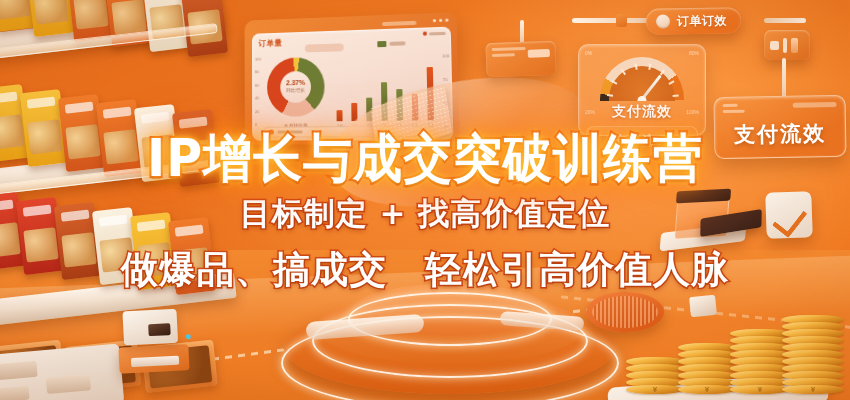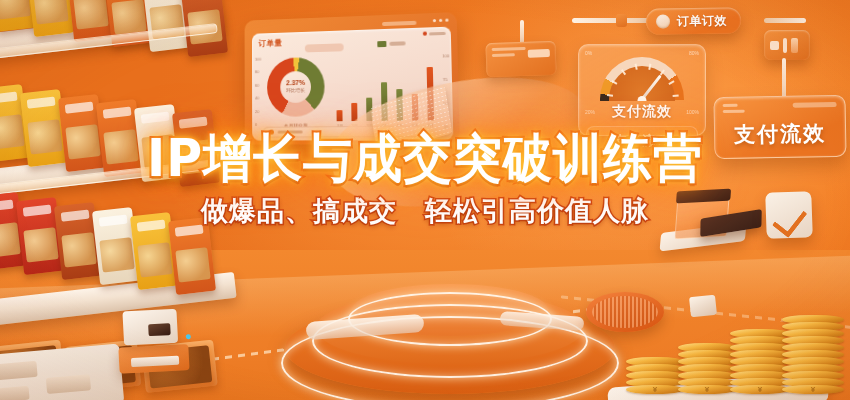--- a/index.html
+++ b/index.html
@@ -419,21 +419,21 @@
       0 3px 0 rgba(190,60,10,.55);
     transform:scaleY(1.06);
   }
   .h-sub1{
     margin-top:10px;font-size:31px;font-weight:900;color:#fff;letter-spacing:1px;
     font-family:"DejaVu Sans","Liberation Sans",sans-serif;
     -webkit-text-stroke:3px #d24a16;paint-order:stroke fill;
     text-shadow:0 2px 5px rgba(150,50,0,.6);
   }
   .h-sub2{
-    margin-top:10px;font-size:27px;font-weight:900;color:#fff;letter-spacing:1px;
+    margin-top:10px;font-size:37px;font-weight:900;color:#fff;letter-spacing:1px;
     font-family:"DejaVu Sans","Liberation Sans",sans-serif;
     -webkit-text-stroke:3px #d24a16;paint-order:stroke fill;
     text-shadow:0 2px 5px rgba(150,50,0,.6);
   }
   .vignette{
     position:absolute;inset:0;pointer-events:none;
     background:radial-gradient(ellipse 85% 85% at 50% 50%,rgba(0,0,0,0) 55%,rgba(140,50,0,.18) 100%);
   }
 </style>
 </head>
@@ -696,17 +696,18 @@
         <div class="coin"></div>
         <div class="coin"></div>
         <div class="coin"></div>
         <div class="coin"></div>
         <div class="coin top"></div>
       </div>
   </div>
 
   <div class="headline">
     <div class="h-main">IP增长与成交突破训练营</div>
+    <div class="h-sub1">目标制定 + 找高价值定位</div>
     <div class="h-sub2">做爆品、搞成交　轻松引高价值人脉</div>
   </div>
 
   <div class="vignette"></div>
 </div>
 
 </body></html>

